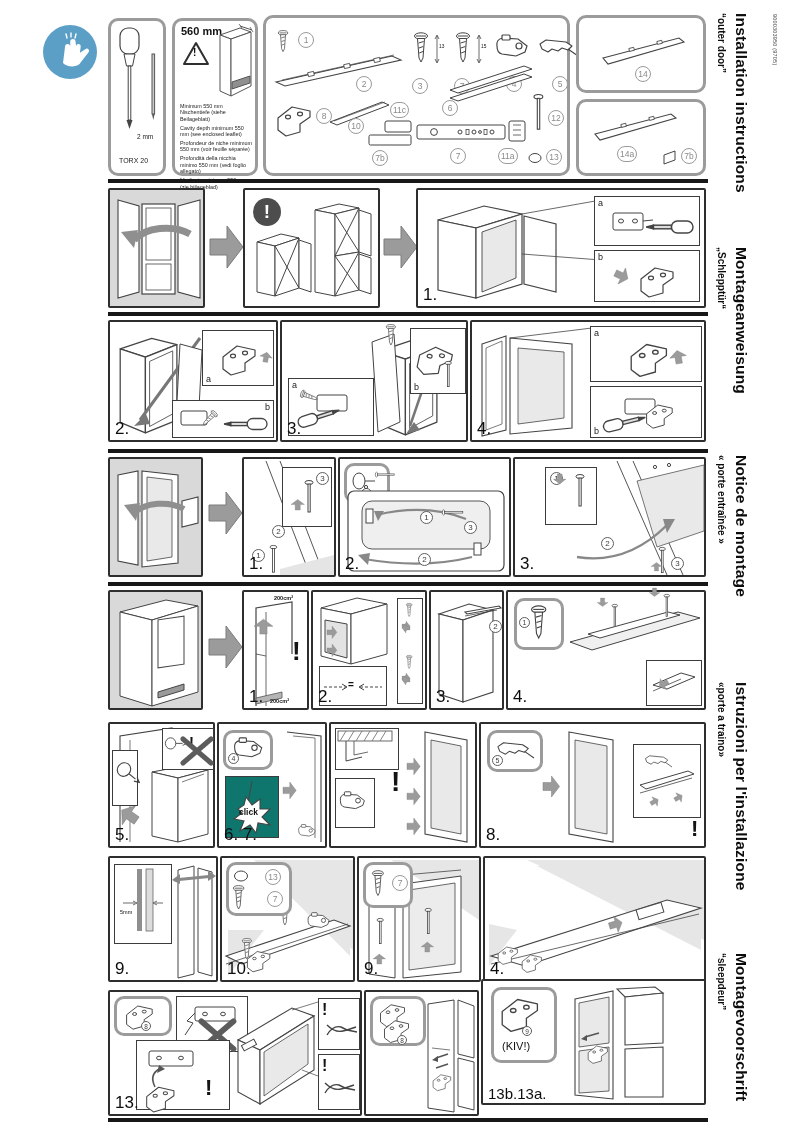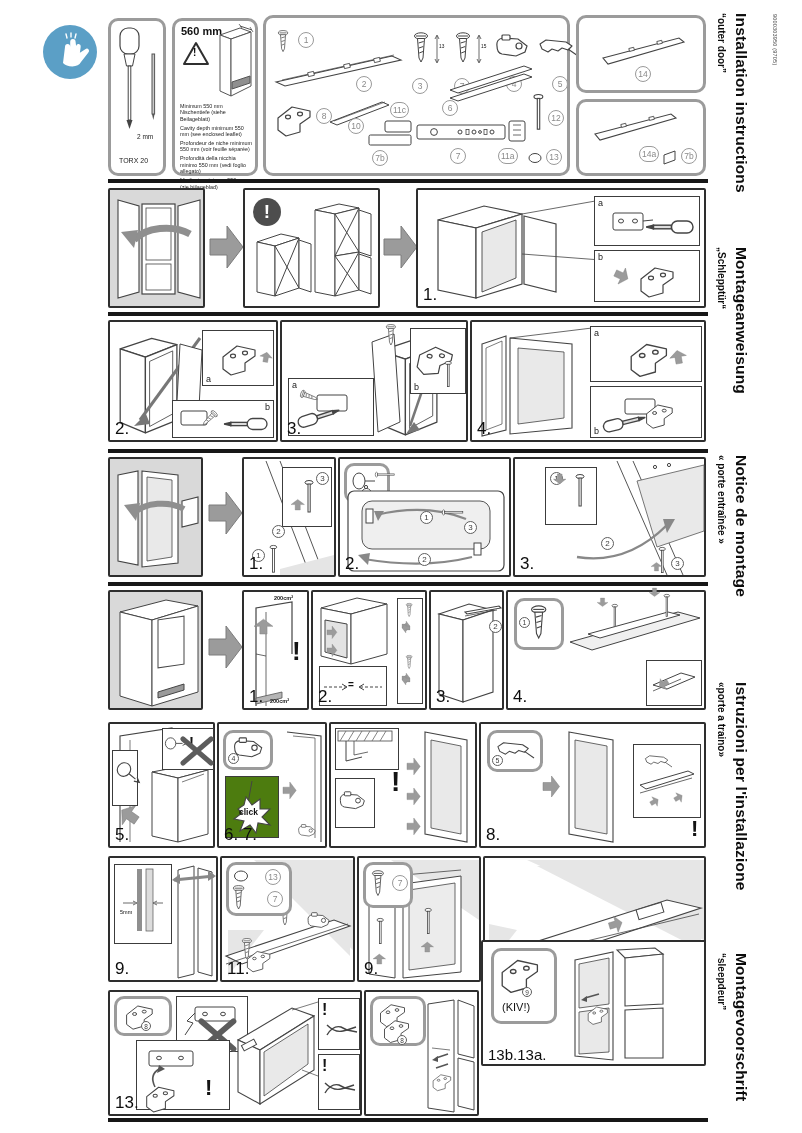--- a/index.html
+++ b/index.html
@@ -258,21 +258,21 @@
     </svg>
     <span class="callout" style="left:56px;top:48px">14</span>
   </div>
 
   <div class="rbox" style="left:576px;top:99px;width:130px;height:77px">
     <svg class="art" style="left:12px;top:8px" width="92" height="36">
       <polygon points="4,24 80,4 85,8 9,30" fill="#fff" stroke="#444" stroke-width="1.1"></polygon>
       <rect x="30" y="14" width="5" height="3" fill="#fff" stroke="#444" stroke-width="0.8" transform="rotate(-14 32 15)"></rect>
       <rect x="58" y="7" width="5" height="3" fill="#fff" stroke="#444" stroke-width="0.8" transform="rotate(-14 60 8)"></rect>
     </svg>
-    <span class="callout pill" style="left:60px;top:44px">14a</span>
+    <span class="callout pill" style="left:38px;top:44px">14a</span>
     <svg class="art" style="left:82px;top:48px" width="18" height="16">
       <polygon points="3,5 14,1 14,10 3,14" fill="#fff" stroke="#444" stroke-width="1"></polygon>
     </svg>
     <span class="callout pill" style="left:102px;top:46px">7b</span>
   </div>
 
   <div class="hr" style="top:179px"></div>
   <div class="hr" style="top:312px"></div>
   <div class="hr" style="top:449px"></div>
   <div class="hr" style="top:582px"></div>
@@ -640,21 +640,21 @@
     </div>
     <div class="step">5.</div>
   </div>
   <div class="panel" style="left:217px;top:722px;width:110px;height:126px">
     <div class="rbox" style="left:4px;top:6px;width:50px;height:40px">
       <svg class="art" style="left:6px;top:4px" width="38" height="26">
           <use href="#g-hinge" transform="scale(0.9)"></use>
         </svg>
       <span class="scirc" style="left:2px;top:20px;width:11px;height:11px;font-size:7px">4</span>
     </div>
-    <div class="inset" style="left:6px;top:52px;width:54px;height:62px;background:#4d7c0f">
+    <div class="inset" style="left:6px;top:52px;width:54px;height:62px;background:#0f766e">
       <svg class="art" style="left:2px;top:2px" width="50" height="58">
         <line x1="24" y1="2" x2="20" y2="24" stroke="#444" stroke-width="1"></line>
         <polygon points="10,30 16,26 18,18 24,26 32,20 32,30 42,30 34,38 42,46 30,44 28,54 22,46 12,52 16,42 6,40 14,34" fill="#fff" stroke="#444" stroke-width="1.1"></polygon>
       </svg>
       <span class="abs" style="left:13px;top:30px;font-size:8.5px;font-weight:bold">click</span>
     </div>
     <svg class="art" style="left:62px;top:4px" width="44" height="118">
       <polyline points="6,4 40,8 40,114" fill="none" stroke="#444" stroke-width="1.1"></polyline>
       <line x1="12" y1="8" x2="34" y2="10" stroke="#444" stroke-width="0.7"></line>
       <line x1="34" y1="10" x2="34" y2="110" stroke="#444" stroke-width="0.7"></line>
@@ -760,21 +760,21 @@
     <div class="rbox" style="left:4px;top:4px;width:66px;height:54px">
       <svg class="art" style="left:4px;top:4px" width="20" height="14">
         <ellipse cx="8" cy="7" rx="6.5" ry="5" fill="#fff" stroke="#444"></ellipse>
       </svg>
       <span class="callout pill" style="left:36px;top:4px">13</span>
       <svg class="art" style="left:4px;top:20px" width="16" height="28">
           <use href="#g-screw" transform="scale(0.8)"></use>
         </svg>
       <span class="callout" style="left:38px;top:26px">7</span>
     </div>
-    <div class="step">11.</div>
+    <div class="step">10.</div>
   </div>
   <div class="panel" style="left:357px;top:856px;width:124px;height:126px">
     <svg class="art" style="left:2px;top:2px" width="118" height="120">
       <polygon points="30,0 118,0 118,60" fill="#e6e6e6"></polygon>
       <g stroke="#444" fill="#fff" stroke-width="1">
         <polygon points="8,18 34,22 34,118 8,114"></polygon>
         <polygon points="42,24 100,16 100,112 42,118"></polygon>
         <polygon points="48,30 94,23 94,104 48,110" fill="#ececec" stroke-width="0.8"></polygon>
         <line x1="8" y1="18" x2="100" y2="10" stroke-width="0.8"></line>
       </g>
@@ -871,21 +871,21 @@
         <polygon points="4,8 30,4 30,116 4,112"></polygon>
         <polygon points="34,4 50,10 50,62 34,58"></polygon>
         <polygon points="34,62 50,66 50,114 34,110"></polygon>
         <line x1="8" y1="52" x2="26" y2="54" stroke-width="0.7"></line>
       </g>
       <path d="M12,62 L24,58 M12,72 L24,68" stroke="#555" stroke-width="1.6"></path>
       <polygon points="8,64 14,60 14,66" fill="#555"></polygon>
       <use href="#g-bracket" transform="translate(8,76) scale(0.55)"></use>
     </svg>
   </div>
-  <div class="panel" style="left:481px;top:940px;width:225px;height:126px">
+  <div class="panel" style="left:481px;top:979px;width:225px;height:126px">
     <div class="rbox" style="left:8px;top:6px;width:66px;height:76px">
       <svg class="art" style="left:6px;top:4px" width="52" height="36">
           <use href="#g-bracket" transform="scale(1.1)"></use>
         </svg>
       <span class="scirc" style="left:28px;top:36px;width:10px;height:10px;font-size:6.5px">9</span>
       <span class="abs" style="left:8px;top:50px;font-size:11px">(KIV!)</span>
     </div>
     <svg class="art" style="left:86px;top:4px" width="132" height="118">
       <g stroke="#444" fill="#fff" stroke-width="1.1">
         <polygon points="6,14 44,6 44,114 6,110"></polygon>

